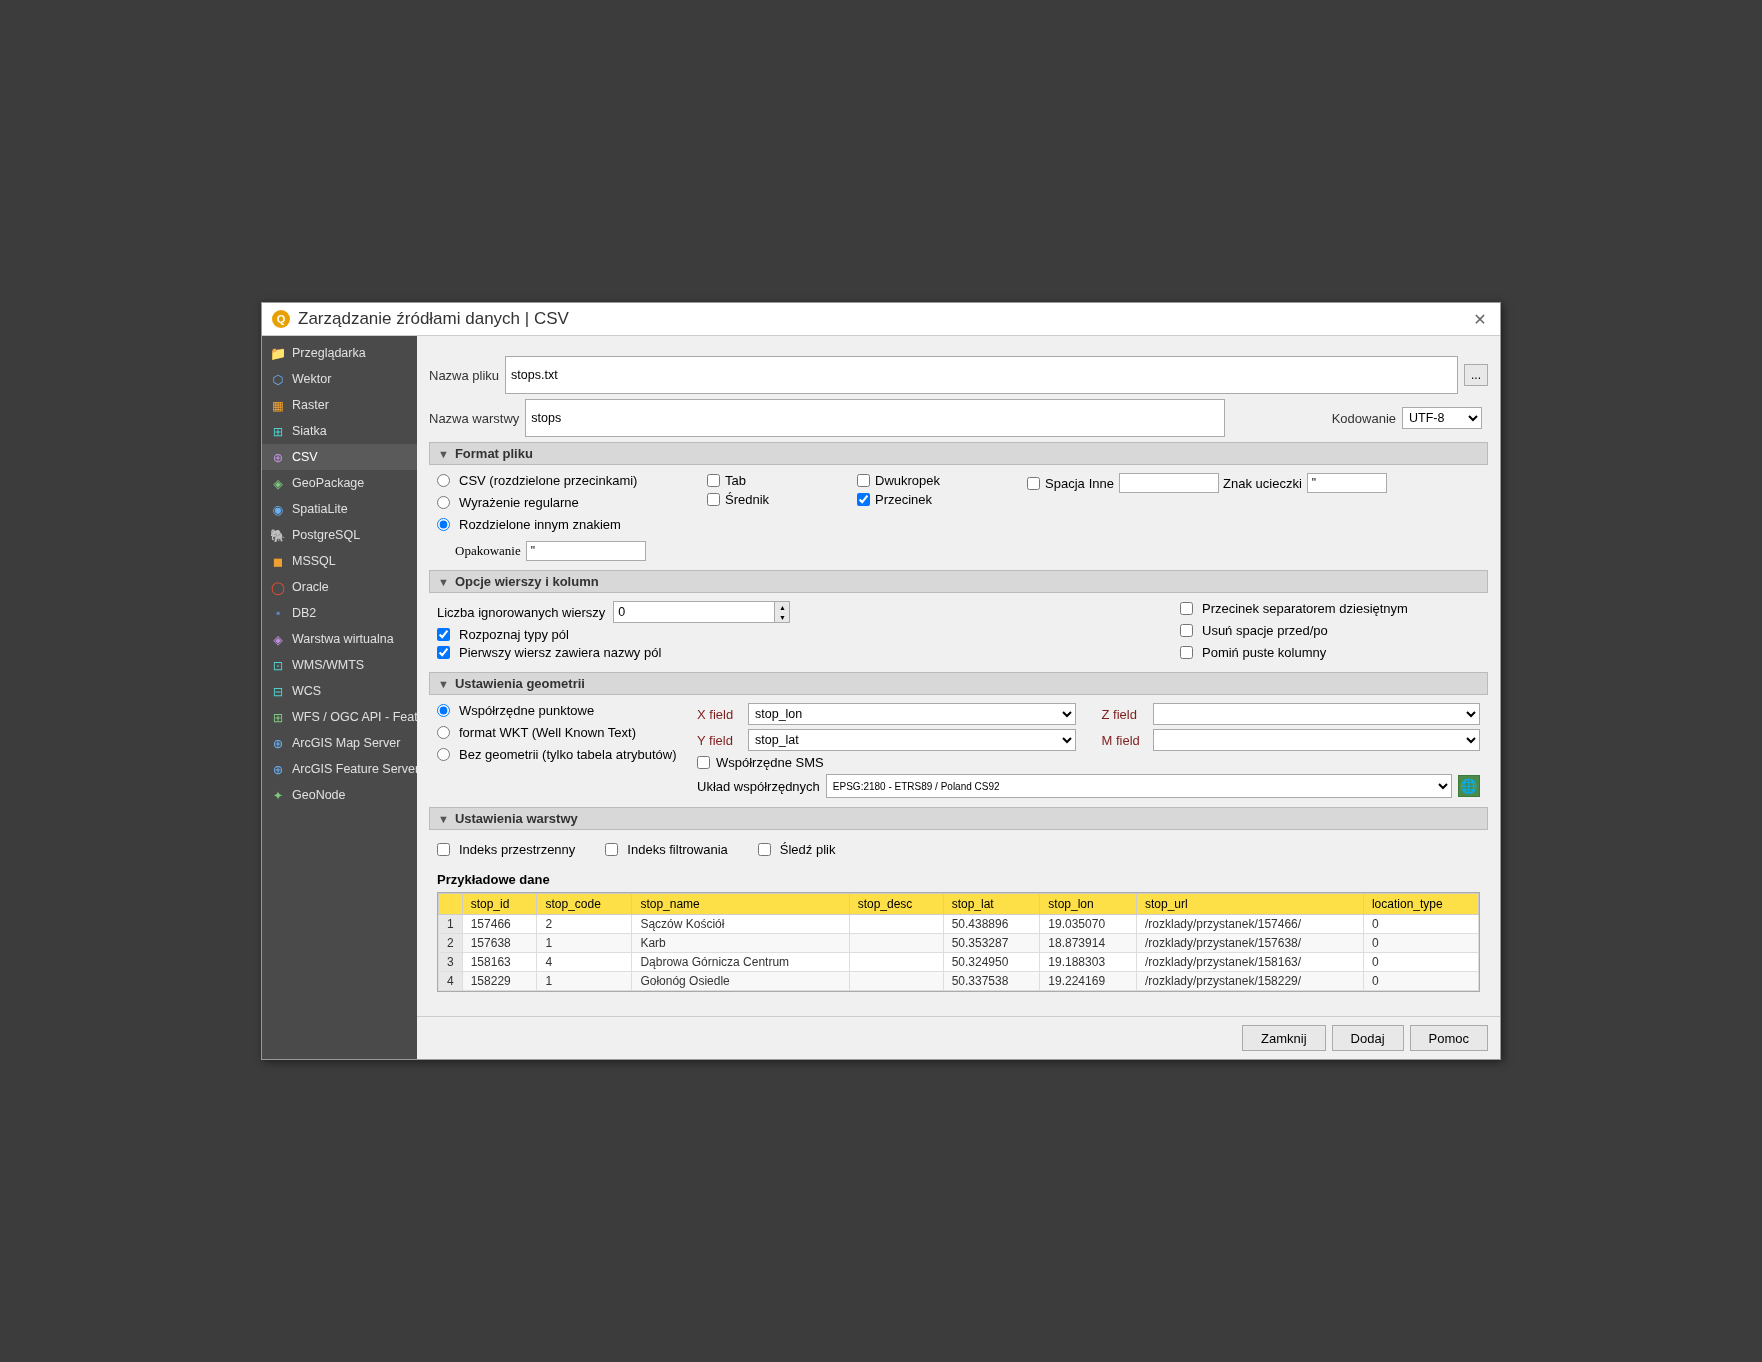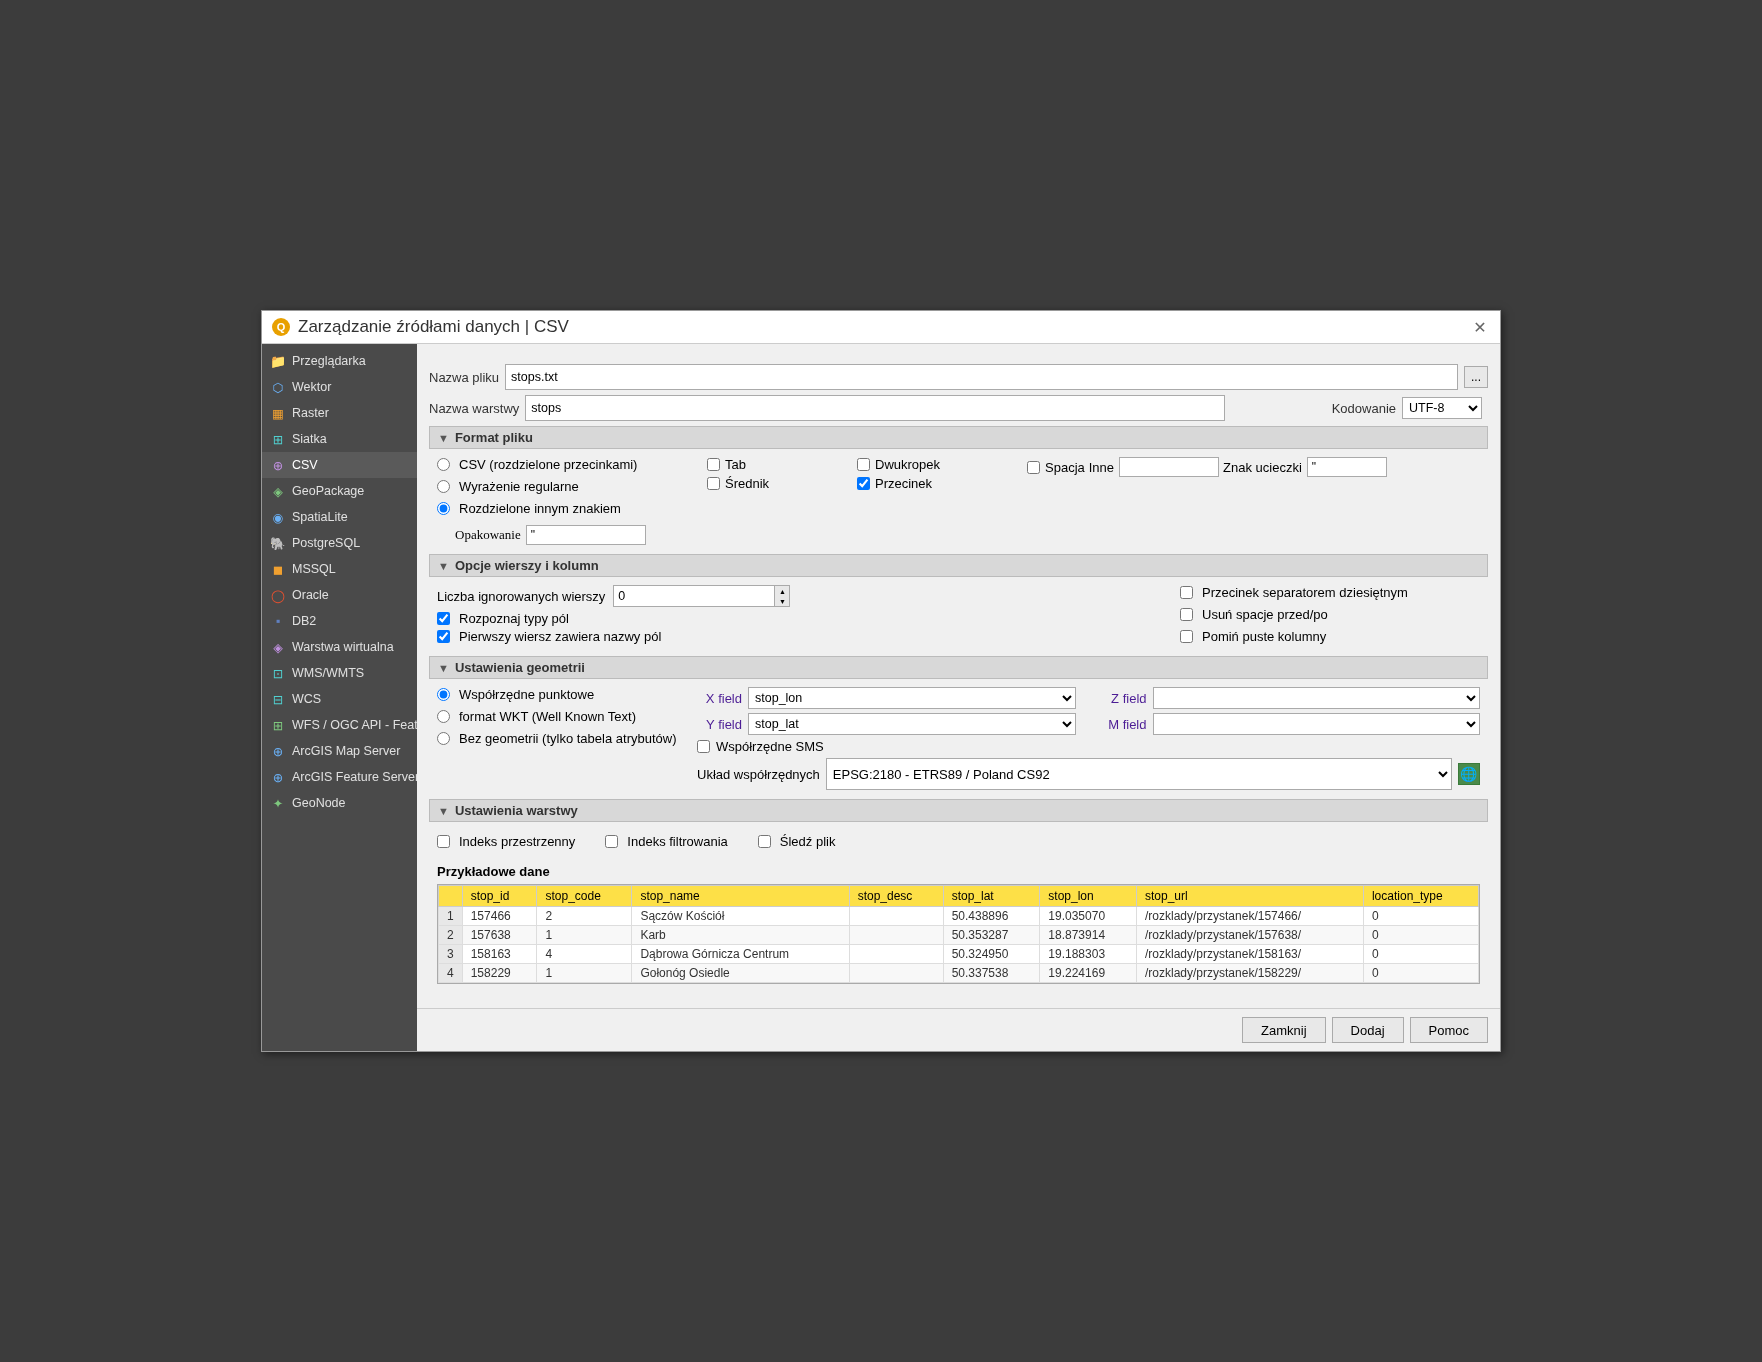--- a/index.html
+++ b/index.html
@@ -108,21 +108,21 @@
     .field-label {
       color: #333;
       white-space: nowrap;
       flex-shrink: 0;
     }
     .field-input {
       flex: 1;
       border: 1px solid #aaa;
       background: #fff;
       padding: 2px 5px;
-      height: 26px;
+      height: 38px;
       font-size: 12.5px;
     }
     .browse-btn {
       border: 1px solid #aaa;
       background: #e8e8e8;
       padding: 1px 6px;
       height: 22px;
       cursor: pointer;
       font-size: 12px;
     }
@@ -223,35 +223,34 @@
     .geom-select {
       flex: 1;
       border: 1px solid #aaa;
       background: #fff;
       height: 22px;
       font-size: 12.5px;
       padding: 0 2px;
     }
     .geom-label {
       white-space: nowrap;
-      color: #4c1d95;
+      color: #7f1d1d;
       min-width: 45px;
-      text-align: right;
     }
     .crs-row {
       display: flex;
       align-items: center;
       gap: 6px;
     }
     .crs-select {
       flex: 1;
       border: 1px solid #aaa;
       background: #fff;
-      height: 32px;
-      font-size: 13px;
+      height: 24px;
+      font-size: 10px;
       padding: 0 2px;
     }
     .crs-btn {
       width: 22px;
       height: 22px;
       background: #4a8a4a;
       border: 1px solid #3a7a3a;
       cursor: pointer;
       display: flex;
       align-items: center;

